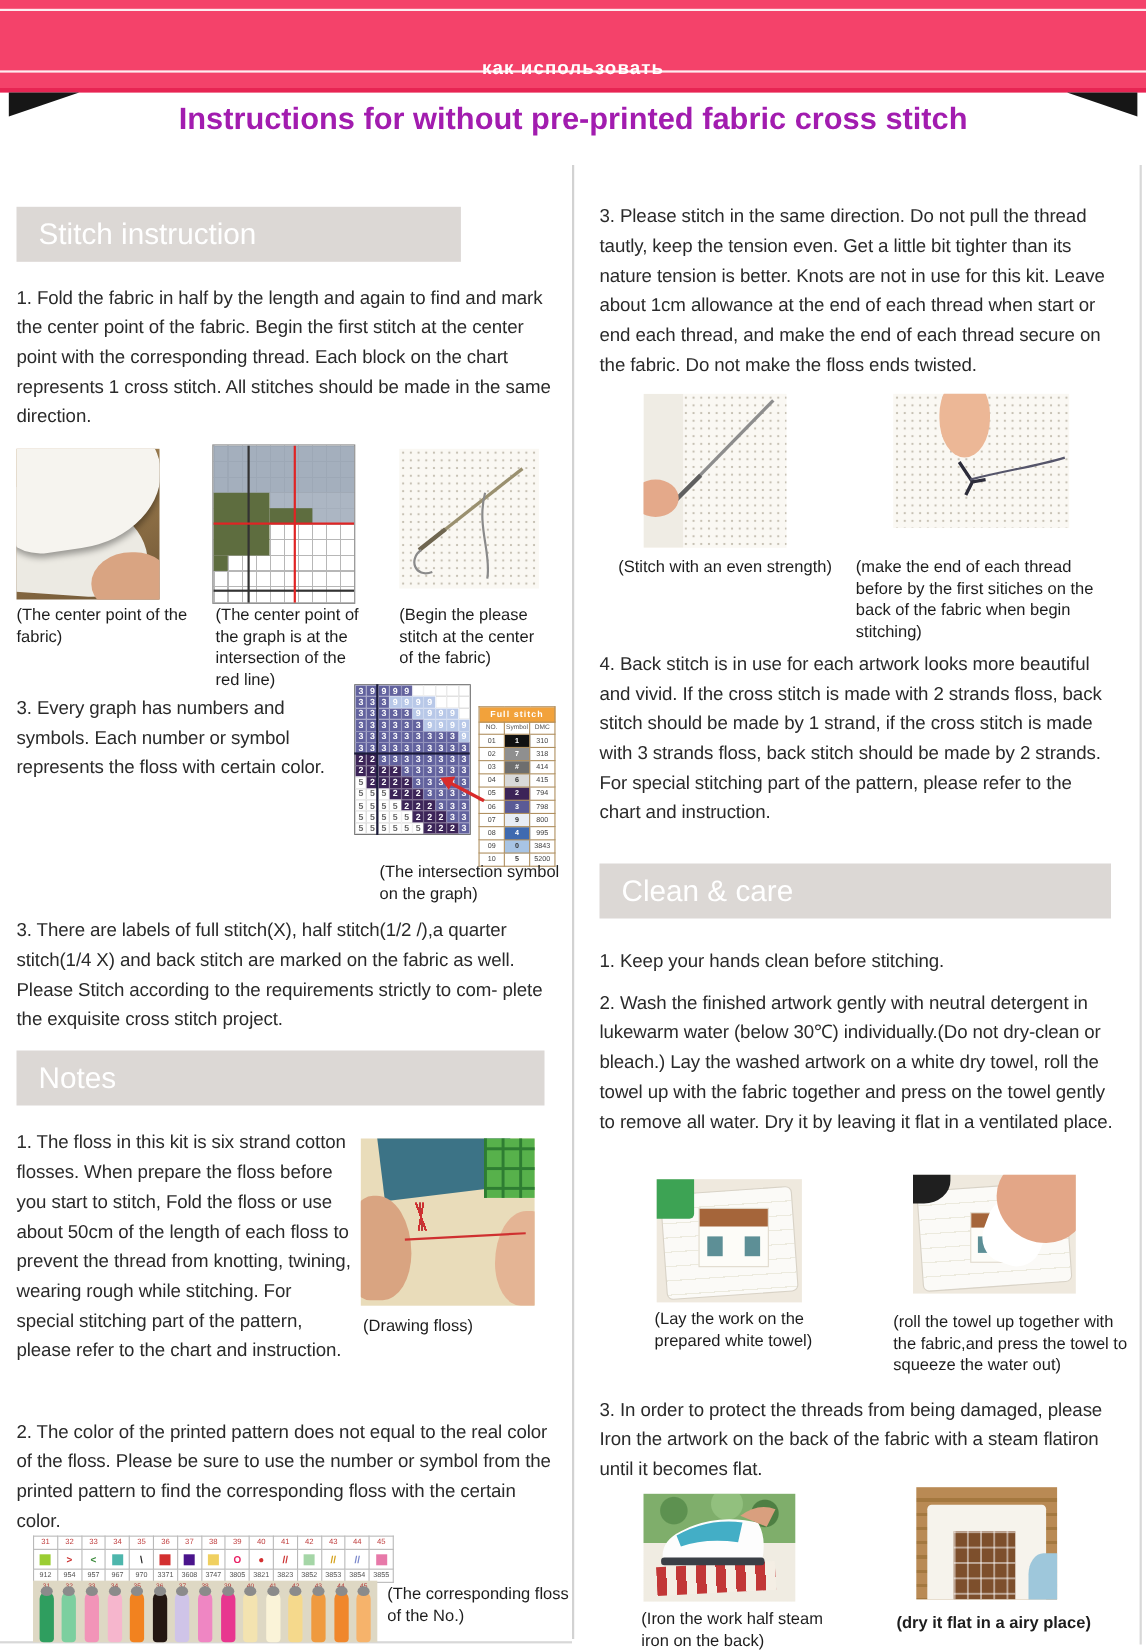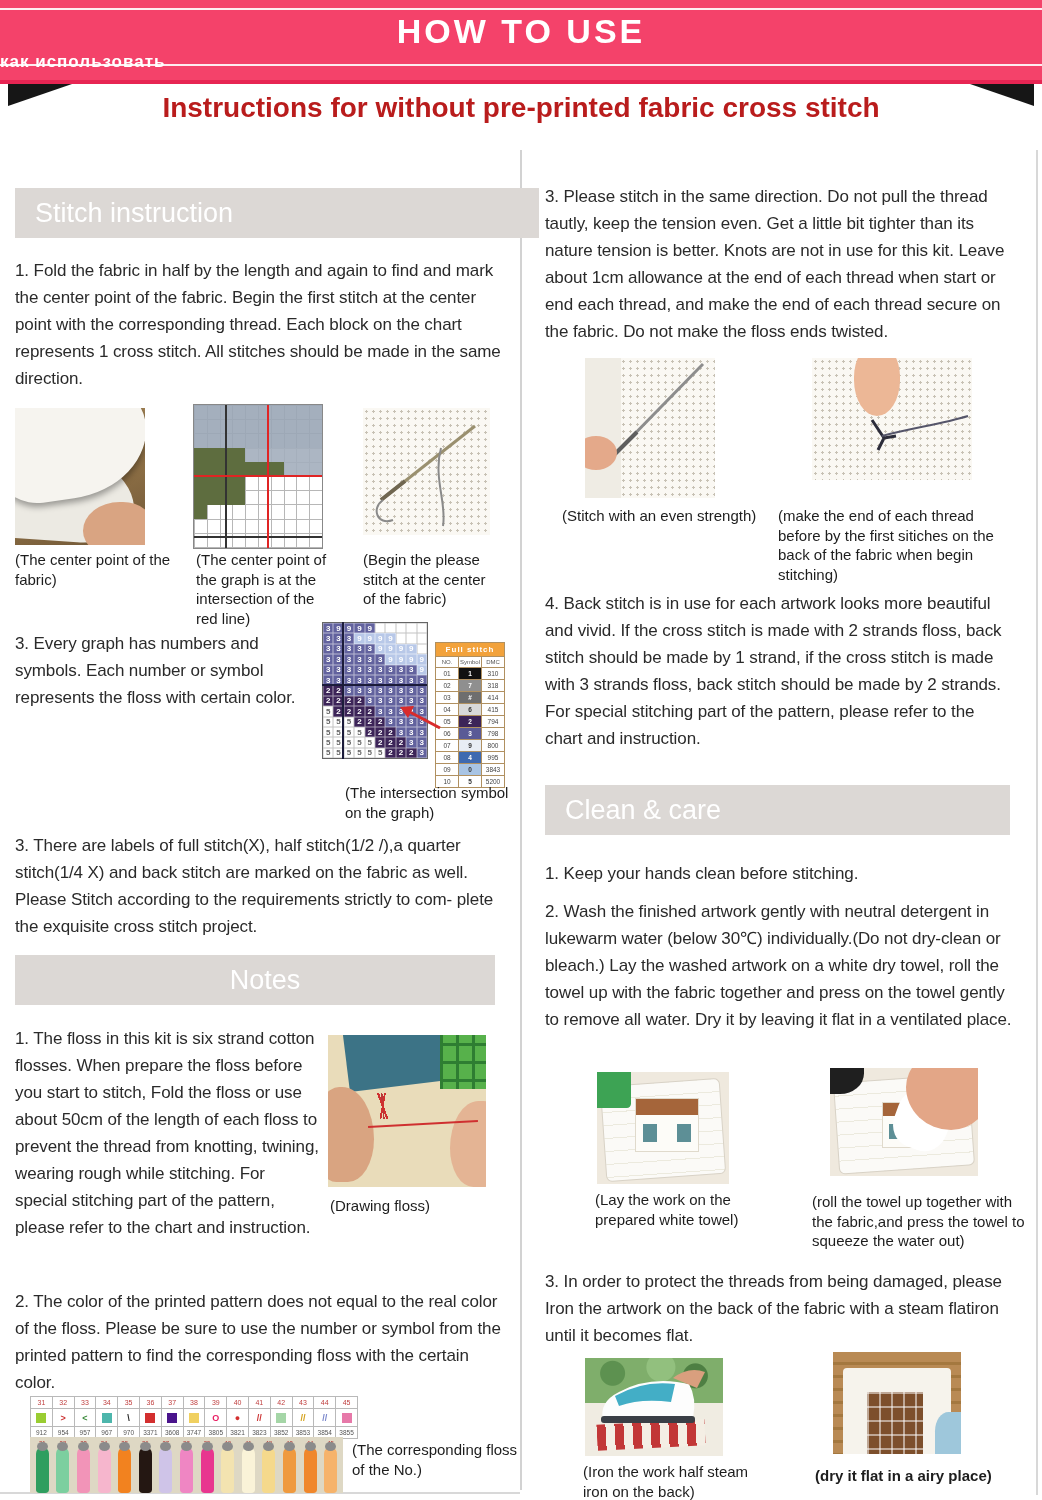--- a/index.html
+++ b/index.html
@@ -7,28 +7,28 @@
     width:1042px;height:1500px;position:relative;background:#fff;
     font-family:"Liberation Sans", sans-serif;color:#2a2a2a;overflow:hidden;
   }
   
   .banner{position:absolute;left:0;top:0;width:1042px;height:80px;background:#f4filler;}
   .banner{background:#f4426a;border-bottom:4px solid #e72553;}
   .banner .hairline-top{position:absolute;left:0;top:8px;width:100%;height:2px;background:rgba(255,255,255,.9);}
   .banner .hairline-bottom{position:absolute;left:0;bottom:14px;width:100%;height:2px;background:rgba(255,255,255,.9);}
   .banner-title{position:absolute;left:0;top:12px;width:100%;text-align:center;color:#fff;
     font-size:34px;font-weight:800;letter-spacing:3px;}
-  .banner-subtitle{position:absolute;left:0;top:52px;width:100%;color:#fff;
+  .banner-subtitle{position:absolute;left:0;top:52px;width:100%;text-align:center;color:#fff;
     font-size:17px;font-weight:700;letter-spacing:1px;}
   .ribbon-fold{position:absolute;top:84px;width:0;height:0;border-top:22px solid #161616;}
   .ribbon-fold.left{left:8px;border-right:64px solid transparent;}
   .ribbon-fold.right{right:8px;border-left:64px solid transparent;}
   
   .page-title{position:absolute;left:0;top:92px;width:100%;text-align:center;
-    font-size:28px;font-weight:700;color:#b91c1c;}
+    font-size:28px;font-weight:700;color:#a21caf;}
   
   .divider{position:absolute;left:520px;top:150px;height:1340px;width:2px;background:#d2d2d2;}
   .edge-right{position:absolute;left:1036px;top:150px;height:1345px;width:2px;background:#d8d8d8;}
   .edge-bottom{position:absolute;left:0;top:1492px;width:520px;height:2px;background:#d8d8d8;}
   .sec-header{position:absolute;height:50px;background:#dcd8d5;color:#fff;
     font-size:27px;font-weight:400;line-height:50px;padding-left:20px;box-sizing:border-box;}
   .para{position:absolute;font-size:17px;line-height:27px;letter-spacing:-0.1px;}
   .caption{position:absolute;font-size:15px;line-height:19.5px;color:#1d1d1d;}
   .photo{position:absolute;overflow:hidden;}
   
@@ -134,32 +134,31 @@
   .skein-num{font-size:6px;color:#b03030;line-height:8px;}
   .skein{width:13px;height:46px;border-radius:7px 7px 4px 4px;position:relative;}
   .skein::before{content:"";position:absolute;left:1px;top:-5px;width:11px;height:9px;border-radius:50%;background:#8b8b8b;}
 </style>
 </head>
 <body>
 
 <div class="banner">
   <div class="hairline-top"></div>
   <div class="hairline-bottom"></div>
-  <div class="banner-title">HOW TO USE</div>
   <div class="banner-subtitle">как использовать</div>
 </div>
 <div class="ribbon-fold left"></div>
 <div class="ribbon-fold right"></div>
 <div class="page-title">Instructions for without pre-printed fabric cross stitch</div>
 
 <div class="divider"></div>
 <div class="edge-right"></div>
 <div class="edge-bottom"></div>
 
-<div class="sec-header" style="left:15px;top:188px;width:524px;">Stitch instruction</div>
+<div class="sec-header" style="left:15px;top:188px;width:404px;">Stitch instruction</div>
 
 <div class="para" style="left:15px;top:257px;width:487px;">1. Fold the fabric in half by the length and again to find and mark the center point of the fabric. Begin the first stitch at the center point with the corresponding thread. Each block on the chart represents 1 cross stitch. All stitches should be made in the same direction.</div>
 
 <div class="photo fig1" style="left:15px;top:408px;width:130px;height:137px;">
   <div class="fold-b"></div>
   <div class="fold-a"></div>
   <div class="finger"></div>
 </div>
 <div class="caption" style="left:15px;top:550px;width:160px;">(The center point of the fabric)</div>
 
@@ -389,21 +388,21 @@
 
 <svg class="arrow-svg" style="left:398px;top:698px;" width="46" height="38">
   <line x1="42" y1="30" x2="8" y2="12" stroke="#d92b2b" stroke-width="3"></line>
   <polygon points="2,9 16,8 10,20" fill="#d92b2b"></polygon>
 </svg>
 
 <div class="caption" style="left:345px;top:783px;width:175px;">(The intersection symbol on the graph)</div>
 
 <div class="para" style="left:15px;top:832px;width:487px;">3. There are labels of full stitch(X), half stitch(1/2 /),a quarter stitch(1/4 X) and back stitch are marked on the fabric as well. Please Stitch according to the requirements strictly to com- plete the exquisite cross stitch project.</div>
 
-<div class="sec-header" style="left:15px;top:955px;width:480px;text-align:center;">Notes</div>
+<div class="sec-header" style="left:15px;top:955px;width:480px;">Notes</div>
 
 <div class="para" style="left:15px;top:1025px;width:305px;">1. The floss in this kit is six strand cotton flosses. When prepare the floss before you start to stitch, Fold the floss or use about 50cm of the length of each floss to prevent the thread from knotting, twining, wearing rough while stitching. For special stitching part of the pattern, please refer to the chart and instruction.</div>
 
 <div class="photo figfloss" style="left:328px;top:1035px;width:158px;height:152px;">
   <div class="mat"></div>
   <div class="toy"></div>
   <div class="handL"></div>
   <div class="handR"></div>
   <div class="strands"></div>
   <div class="thread"></div>

